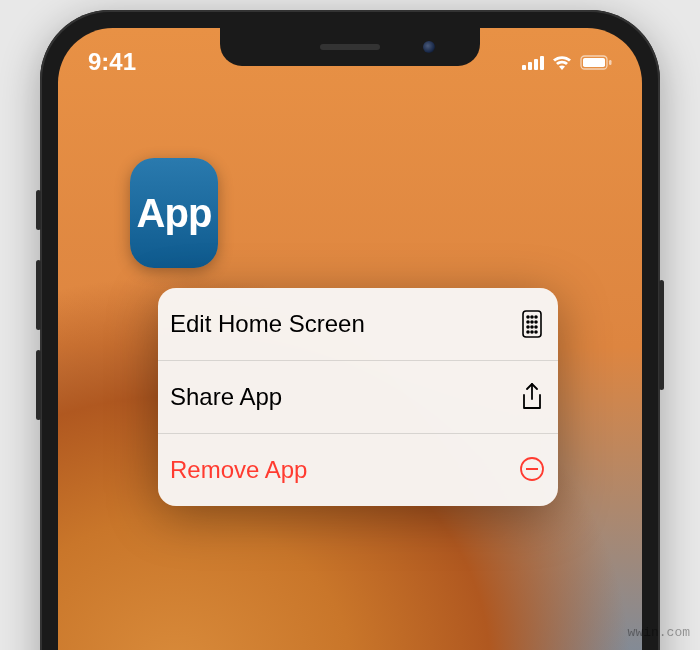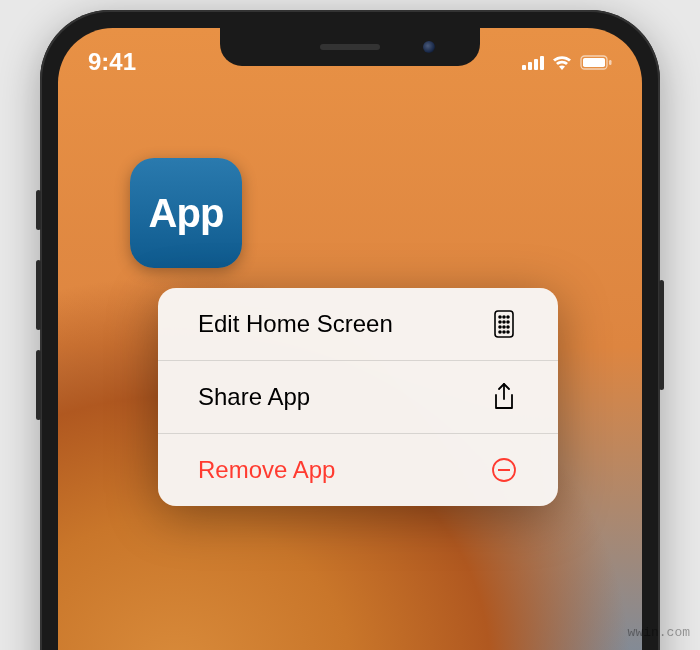--- a/index.html
+++ b/index.html
@@ -86,21 +86,21 @@
       color: white;
       font-weight: 600;
       font-size: 24px;
       z-index: 5;
     }
     .status-right { display: flex; align-items: center; gap: 7px; }
     .app-icon {
       position: absolute;
       top: 130px;
       left: 72px;
-      width: 112px;
+      width: 88px;
       height: 110px;
       border-radius: 24px;
       background: linear-gradient(180deg, #2a7aae 0%, #0e5a8e 100%);
       display: flex;
       align-items: center;
       justify-content: center;
       color: white;
       font-size: 40px;
       font-weight: 600;
       letter-spacing: -1px;
@@ -113,22 +113,22 @@
       width: 400px;
       background: rgba(248, 246, 244, 0.97);
       border-radius: 18px;
       box-shadow: 0 10px 50px rgba(0,0,0,0.35);
       overflow: hidden;
       backdrop-filter: blur(20px);
     }
     .menu-item {
       display: flex;
       justify-content: space-between;
-      align-items: center;
-      padding: 22px 40px;
+      align-items: flex-start;
+      padding: 22px 12px;
       font-size: 24px;
       color: #000;
       border-bottom: 1px solid rgba(0,0,0,0.12);
       cursor: pointer;
     }
     .menu-item:last-child { border-bottom: none; }
     .menu-item.destructive { color: #ff3b30; }
     .menu-item .icon-slot { display: flex; align-items: center; width: 28px; justify-content: center; }
     .watermark {
       position: absolute;

